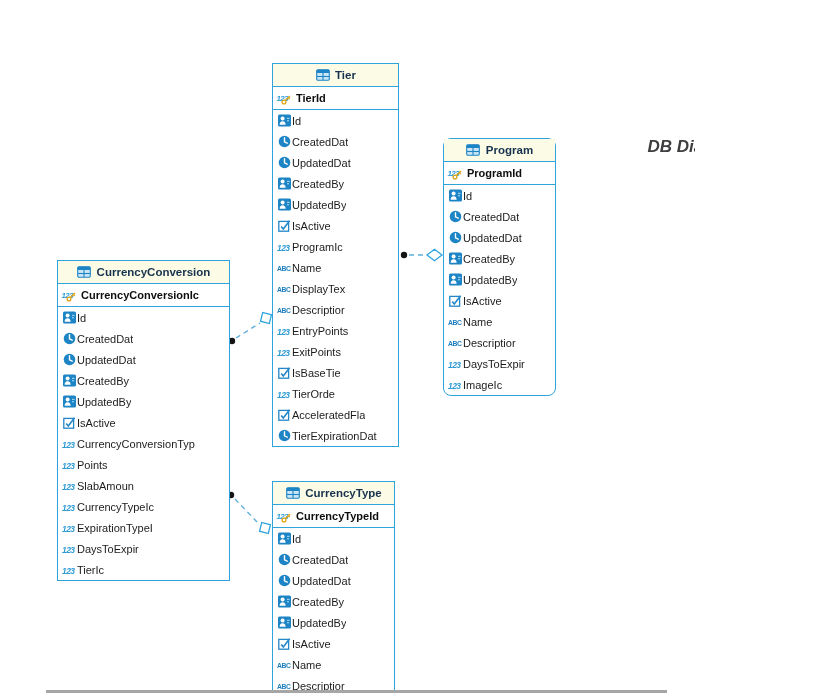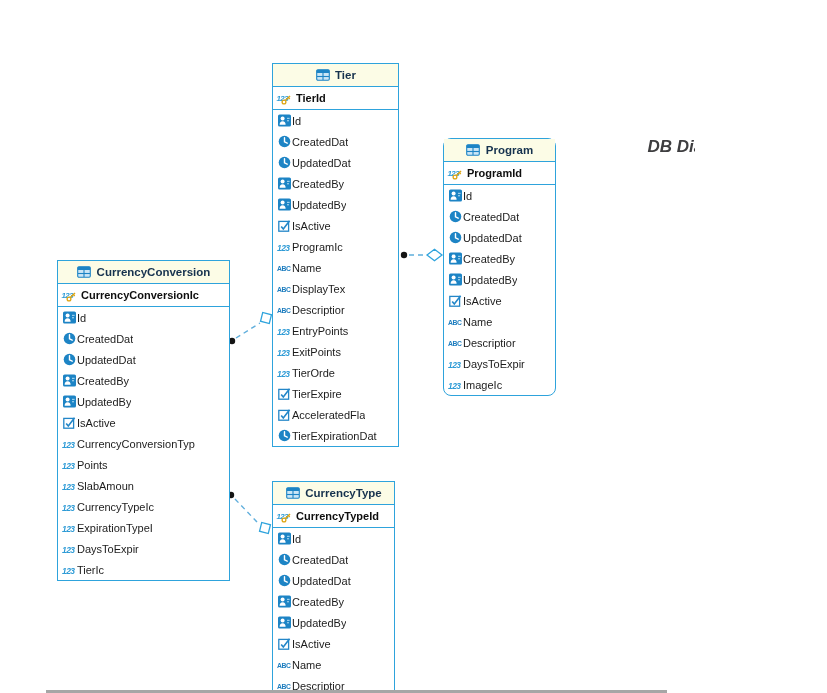--- a/index.html
+++ b/index.html
@@ -202,34 +202,34 @@
         <div class="field-row">
           <span class="fi">
             <svg width="15" height="12" viewBox="0 0 15 12">
               <text x="0" y="9.5" font-family="Liberation Sans,sans-serif" font-size="8.5" font-style="italic" font-weight="bold" fill="#2E9BD6" letter-spacing="-0.6">123</text>
             </svg>
           </span>
           <span class="fl">ExitPoints</span>
         </div>
         <div class="field-row">
           <span class="fi">
-            <svg width="15" height="12" viewBox="0 0 15 12">
-              <text x="0" y="9.5" font-family="Liberation Sans,sans-serif" font-size="8.5" font-style="italic" font-weight="bold" fill="#2E9BD6" letter-spacing="-0.6">123</text>
-            </svg>
-          </span>
-          <span class="fl">TierOrde</span>
-        </div>
-        <div class="field-row">
-          <span class="fi">
             <svg width="13" height="13" viewBox="0 0 13 13">
               <rect x="0.8" y="2.4" width="9.8" height="9.8" fill="#fff" stroke="#2386C8" stroke-width="1.3"></rect>
               <polyline points="3.2,7.4 5.3,10 11.6,1.8" fill="none" stroke="#2386C8" stroke-width="1.6"></polyline>
             </svg>
           </span>
-          <span class="fl">TierExpire</span>
+          <span class="fl">IsBaseTie</span>
+        </div>
+        <div class="field-row">
+          <span class="fi">
+            <svg width="15" height="12" viewBox="0 0 15 12">
+              <text x="0" y="9.5" font-family="Liberation Sans,sans-serif" font-size="8.5" font-style="italic" font-weight="bold" fill="#2E9BD6" letter-spacing="-0.6">123</text>
+            </svg>
+          </span>
+          <span class="fl">TierOrde</span>
         </div>
         <div class="field-row">
           <span class="fi">
             <svg width="13" height="13" viewBox="0 0 13 13">
               <rect x="0.8" y="2.4" width="9.8" height="9.8" fill="#fff" stroke="#2386C8" stroke-width="1.3"></rect>
               <polyline points="3.2,7.4 5.3,10 11.6,1.8" fill="none" stroke="#2386C8" stroke-width="1.6"></polyline>
             </svg>
           </span>
           <span class="fl">AcceleratedFla</span>
         </div>

